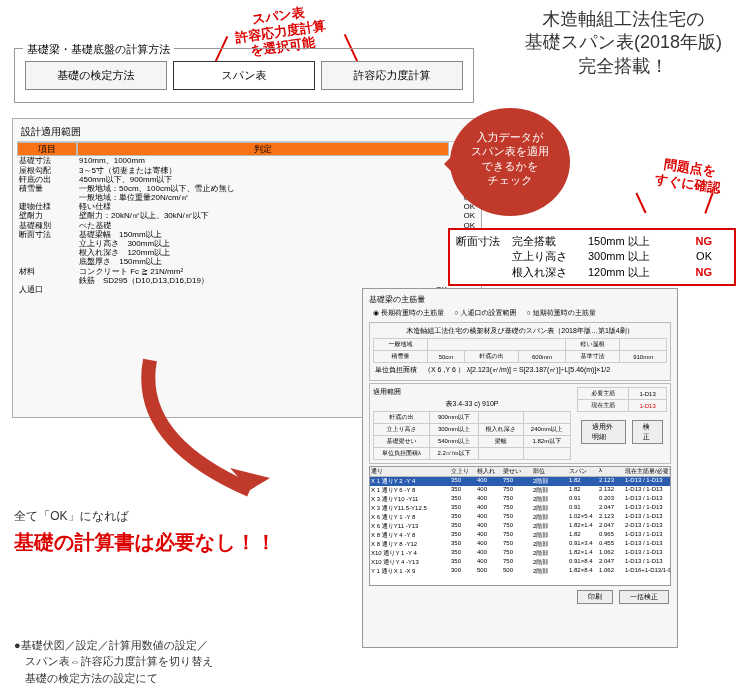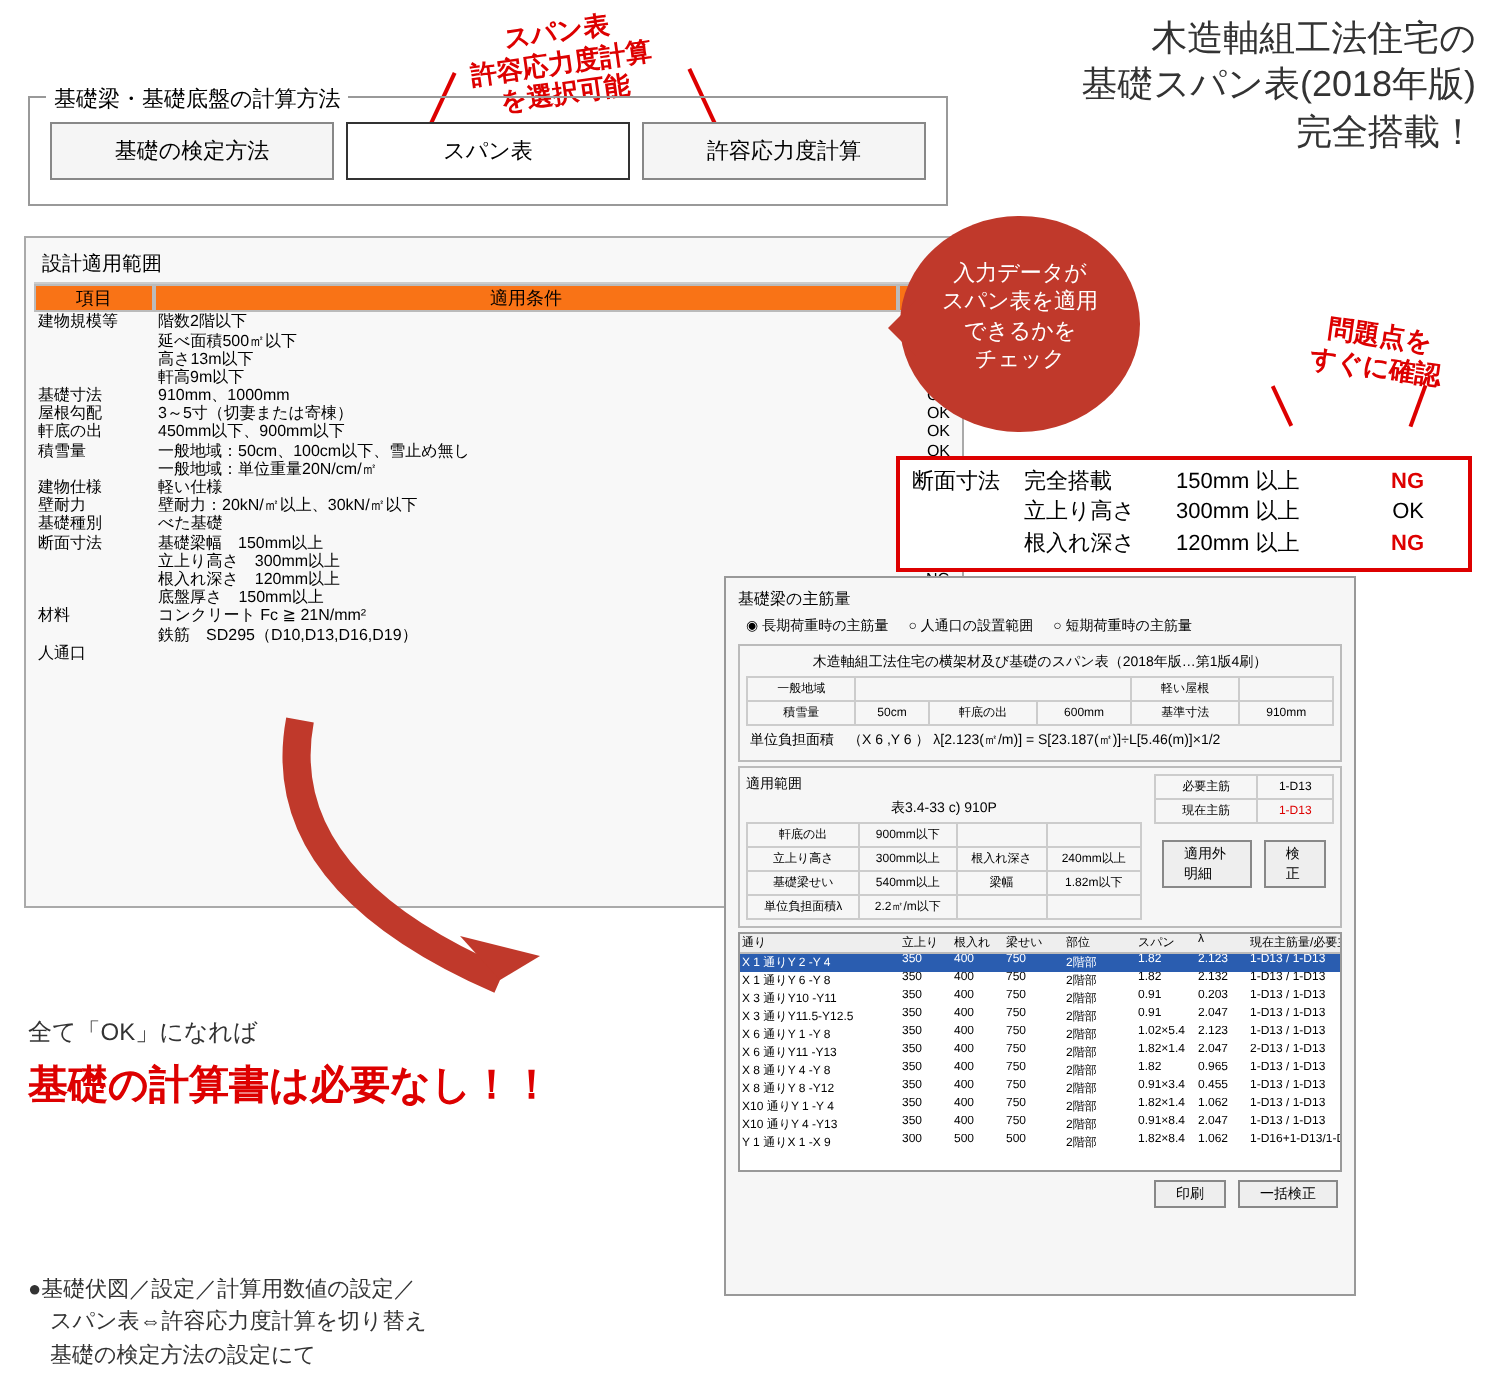--- a/index.html
+++ b/index.html
@@ -1,26 +1,26 @@
 <!DOCTYPE html>
 <html><head>
 <meta charset="utf-8">
 <style>
 *{box-sizing:border-box;margin:0;padding:0;font-family:"MS Gothic","Meiryo",sans-serif}
 body{background:#fff;width:750px;height:700px;position:relative;font-size:10px;overflow:hidden}
-.hdr{position:absolute;top:8px;right:12px;font-size:18px;color:#333;text-align:right;line-height:1.3}
+.hdr{position:absolute;top:8px;right:28px;font-size:18px;color:#333;text-align:center;line-height:1.3}
 .ann-red{position:absolute;color:#d00;font-weight:bold;font-size:13px;text-align:center;line-height:1.2}
 .ann1{top:8px;left:235px;transform:rotate(-8deg)}
 .ann-stroke{position:absolute;width:2px;height:30px;background:#d00}
 .panel1{position:absolute;top:48px;left:14px;width:460px;border:1px solid #999;padding:8px 10px 12px}
 .panel1 .lbl{position:absolute;top:-7px;left:8px;background:#fff;padding:0 4px;font-size:11px}
 .btns{display:flex;gap:6px;margin-top:4px}
 .btn{flex:1;border:1px solid #888;padding:6px 4px;text-align:center;font-size:11px;background:#f5f5f5}
 .btn.sel{border:1px solid #333;background:#fff}
-.panel2{position:absolute;top:118px;left:12px;width:470px;height:336px;border:1px solid #aaa;background:#f8f8f8;padding:4px;font-size:9px}
+.panel2{position:absolute;top:118px;left:12px;width:470px;height:300px;border:1px solid #aaa;background:#f8f8f8;padding:4px;font-size:9px}
 .p2-title{font-size:10px;padding:2px 4px;border-bottom:1px solid #ccc}
 .p2-grid{display:grid;grid-template-columns:60px 1fr 28px;font-size:8px;line-height:1.15}
 .p2-hdr{background:#f97316;border:1px solid #bbb;padding:1px 2px;font-size:9px;text-align:center}
 .p2-cell{padding:0 2px;white-space:pre}
 .p2-ok{text-align:right;padding-right:2px}
 .print-btn{position:absolute;bottom:6px;right:10px;border:1px solid #888;padding:2px 16px;font-size:10px;background:#eee}
 .bubble{position:absolute;top:108px;left:450px;width:120px;height:108px;background:#c0392b;border-radius:50%;color:#fff;text-align:center;padding-top:22px;font-size:11px;line-height:1.3}
 .bubble::before{content:"";position:absolute;left:-20px;top:42px;border:14px solid transparent;border-right-color:#c0392b}
 .redbox{position:absolute;top:228px;left:448px;width:288px;border:2px solid #d00;background:#fff;font-size:11px;padding:4px 6px}
 .redbox .row{display:flex;gap:8px;line-height:1.4}
@@ -74,35 +74,23 @@
     <div class="btn">基礎の検定方法</div>
     <div class="btn sel">スパン表</div>
     <div class="btn">許容応力度計算</div>
   </div>
 </div>
 
 <div class="panel2">
   <div class="p2-title">設計適用範囲</div>
   <div class="p2-grid">
     <div class="p2-hdr">項目</div>
-    <div class="p2-hdr">適用条件</div>
     <div class="p2-hdr">判定</div>
   </div>
   <div id="p2-rows">
-      <div class="p2-grid">
-        <div class="p2-cell">建物規模等</div>
-        <div class="p2-cell">階数2階以下
-延べ面積500㎡以下
-高さ13m以下
-軒高9m以下</div>
-        <div class="p2-cell p2-ok">OK
-OK
-OK
-OK</div>
-      </div>
       <div class="p2-grid">
         <div class="p2-cell">基礎寸法
 屋根勾配
 軒底の出
 積雪量</div>
         <div class="p2-cell">910mm、1000mm
 3～5寸（切妻または寄棟）
 450mm以下、900mm以下
 一般地域：50cm、100cm以下、雪止め無し
 一般地域：単位重量20N/cm/㎡</div>

